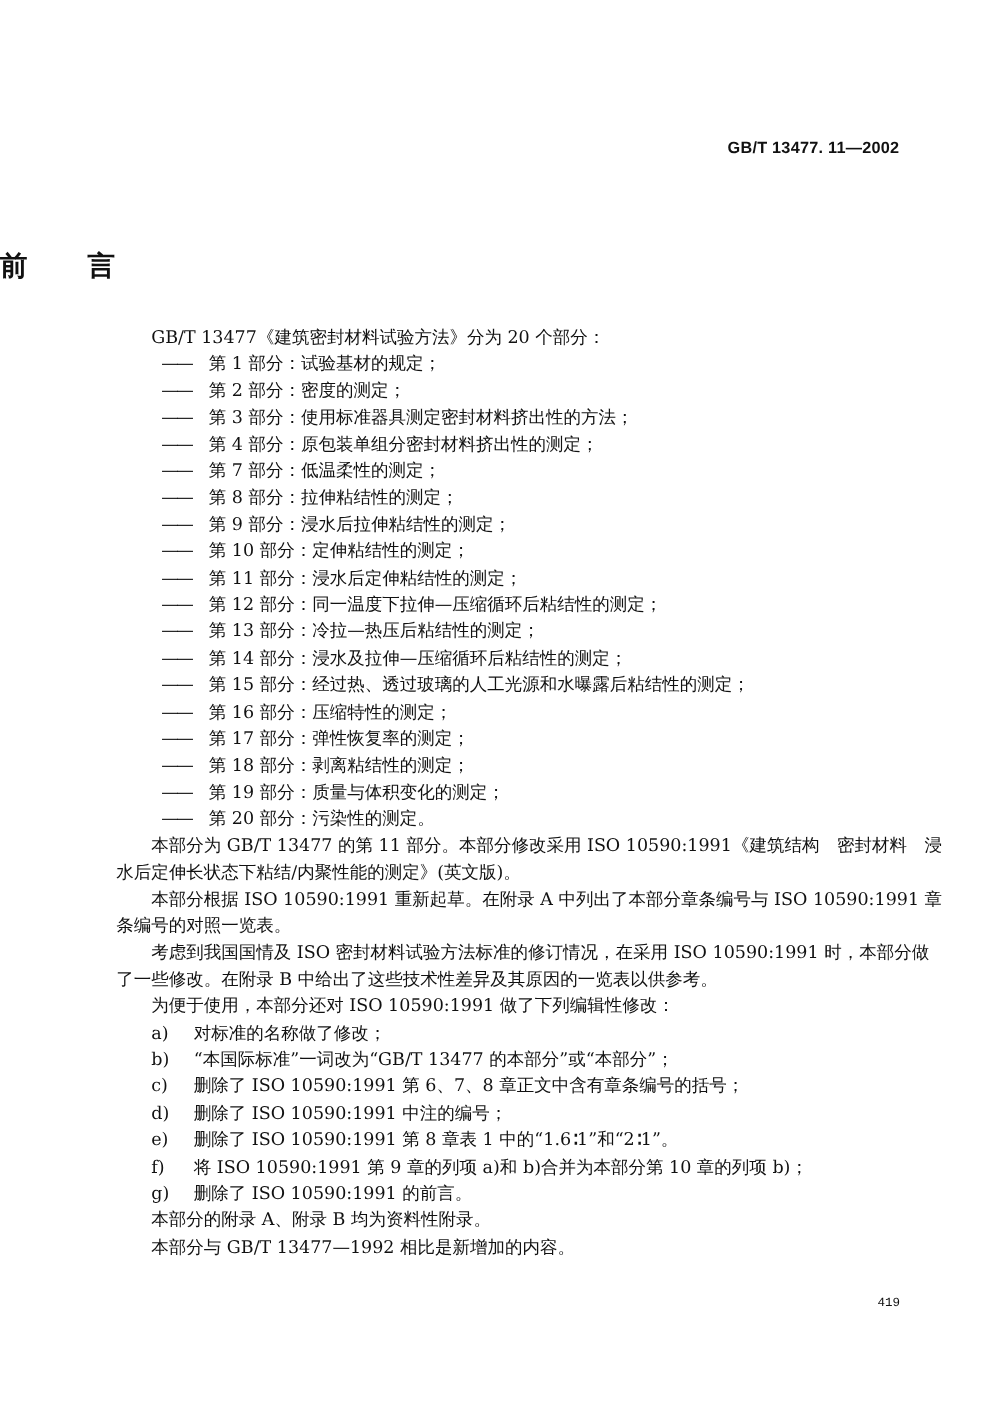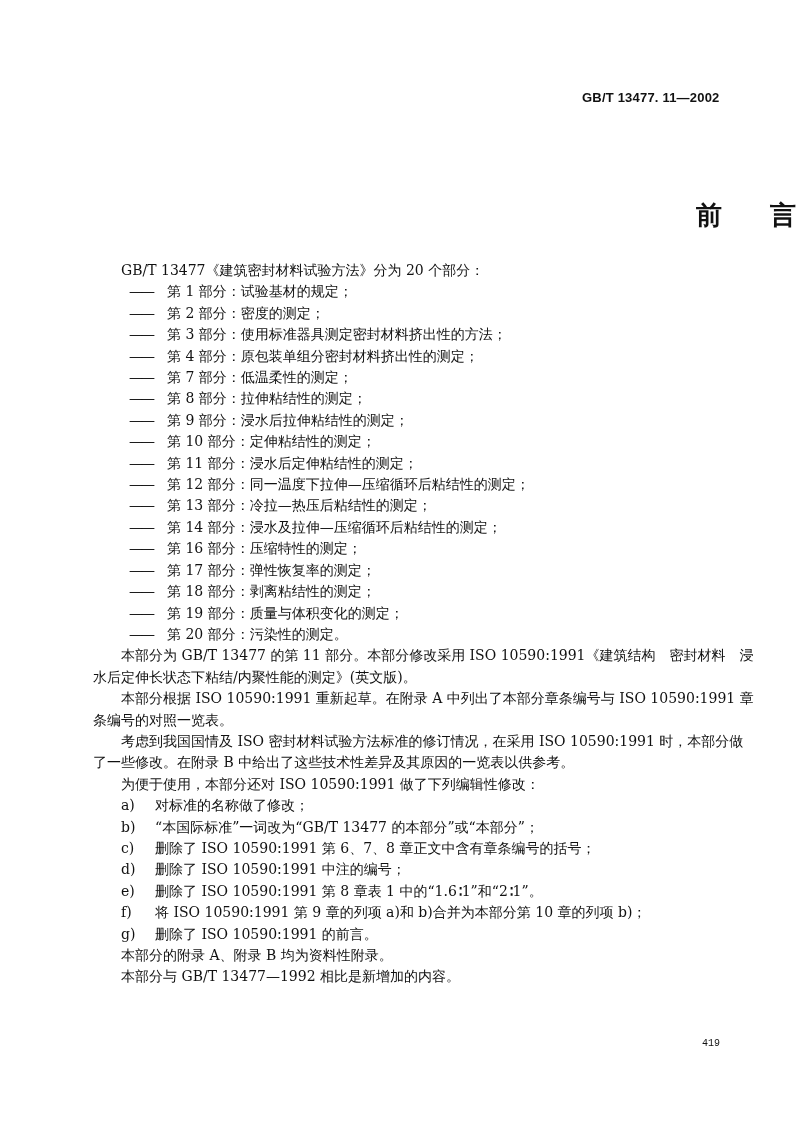--- a/index.html
+++ b/index.html
@@ -2,27 +2,27 @@
 <html><head>
 <meta charset="utf-8">
 <style>
   html, body { margin: 0; padding: 0; background: #ffffff; }
   body {
     width: 796px; height: 1122px; position: relative; overflow: hidden;
     font-family: "DejaVu Serif", "Liberation Serif", serif;
     color: #111111;
   }
   .std-code {
-    position: absolute; left: 582px; top: 90px;
+    position: absolute; left: 582px; top: 110px;
     font-family: "Liberation Sans", "DejaVu Sans", sans-serif;
     font-size: 13px; font-weight: bold; letter-spacing: 0.2px;
   }
   .title {
     position: absolute; left: 0; width: 100%; top: 198px;
-    text-align: right; font-size: 26px; font-weight: bold;
+    text-align: left; font-size: 22px; font-weight: bold;
     font-family: Liberation Mono, monospace;
   }
   .title span { display: inline-block; }
   .title .gap { width: 48px; }
   .content {
     position: absolute; left: 93px; top: 260px; width: 660px;
     font-size: 14px; line-height: 21.4px;
   }
   .p { white-space: nowrap; }
   .dash-line { padding-left: 36px; }
@@ -53,20 +53,21 @@
     <div class="p dash-line"><span class="dash">——</span><span>第 3 部分：使用标准器具测定密封材料挤出性的方法；</span></div>
     <div class="p dash-line"><span class="dash">——</span><span>第 4 部分：原包装单组分密封材料挤出性的测定；</span></div>
     <div class="p dash-line"><span class="dash">——</span><span>第 7 部分：低温柔性的测定；</span></div>
     <div class="p dash-line"><span class="dash">——</span><span>第 8 部分：拉伸粘结性的测定；</span></div>
     <div class="p dash-line"><span class="dash">——</span><span>第 9 部分：浸水后拉伸粘结性的测定；</span></div>
     <div class="p dash-line"><span class="dash">——</span><span>第 10 部分：定伸粘结性的测定；</span></div>
     <div class="p dash-line"><span class="dash">——</span><span>第 11 部分：浸水后定伸粘结性的测定；</span></div>
     <div class="p dash-line"><span class="dash">——</span><span>第 12 部分：同一温度下拉伸—压缩循环后粘结性的测定；</span></div>
     <div class="p dash-line"><span class="dash">——</span><span>第 13 部分：冷拉—热压后粘结性的测定；</span></div>
     <div class="p dash-line"><span class="dash">——</span><span>第 14 部分：浸水及拉伸—压缩循环后粘结性的测定；</span></div>
+    <div class="p dash-line"><span class="dash">——</span><span>第 15 部分：经过热、透过玻璃的人工光源和水曝露后粘结性的测定；</span></div>
     <div class="p dash-line"><span class="dash">——</span><span>第 16 部分：压缩特性的测定；</span></div>
     <div class="p dash-line"><span class="dash">——</span><span>第 17 部分：弹性恢复率的测定；</span></div>
     <div class="p dash-line"><span class="dash">——</span><span>第 18 部分：剥离粘结性的测定；</span></div>
     <div class="p dash-line"><span class="dash">——</span><span>第 19 部分：质量与体积变化的测定；</span></div>
     <div class="p dash-line"><span class="dash">——</span><span>第 20 部分：污染性的测定。</span></div>
   </div>
 
   <div class="p para">本部分为 GB/T 13477 的第 11 部分。本部分修改采用 ISO 10590:1991《建筑结构　密封材料　浸</div>
   <div class="p">水后定伸长状态下粘结/内聚性能的测定》(英文版)。</div>
 

